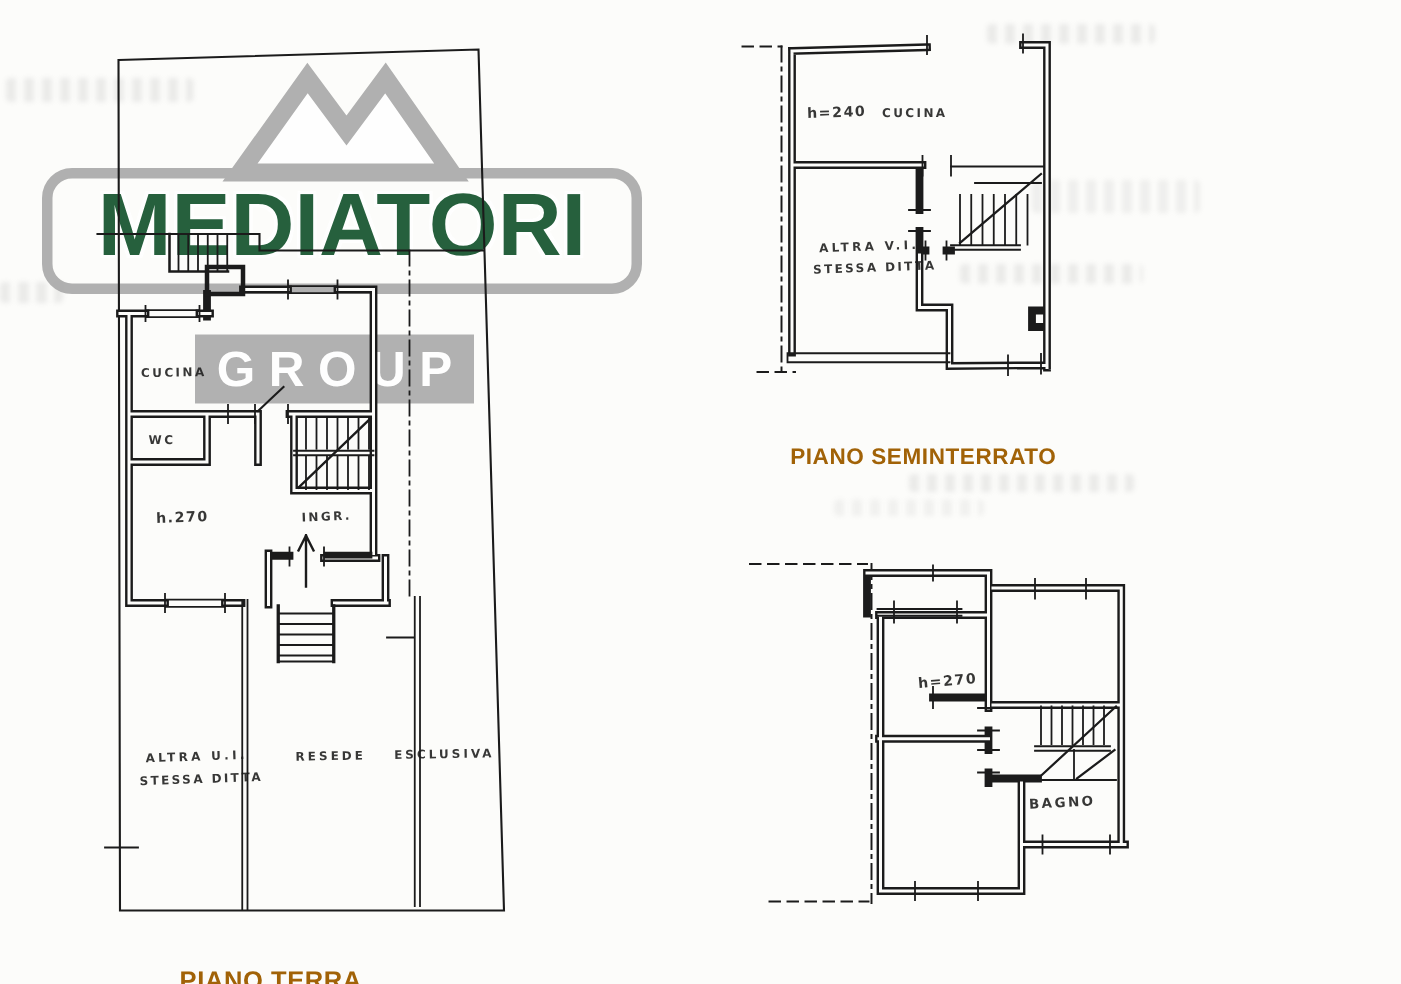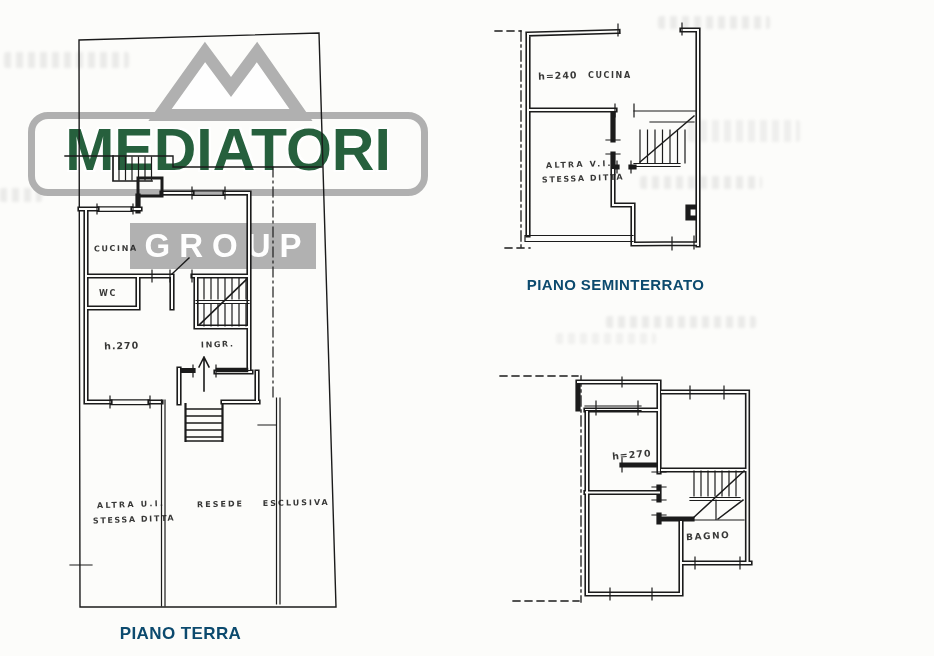--- a/index.html
+++ b/index.html
@@ -17,22 +17,22 @@
   #wm-groupbox{position:absolute;left:130px;top:186px;width:186px;height:46px;background:#ababab;
                display:flex;align-items:center;justify-content:center;margin-top:37px;}
   #wm-groupbox span{color:#ffffff;font-weight:700;font-size:33px;letter-spacing:9px;padding-left:9px;}
   
   #plan-svg{position:absolute;left:0;top:0;z-index:2;}
   
   .rlabel{position:absolute;z-index:3;font-family:"DejaVu Sans",sans-serif;font-weight:700;
           font-size:8px;letter-spacing:1.6px;color:#1c1c1c;opacity:.88;white-space:nowrap;}
   .rlabel.big{font-size:9.5px;letter-spacing:1px;}
   
-  .caption{position:absolute;z-index:3;font-weight:700;color:#0c4a6e;text-align:center;
-           font-family:"Liberation Sans",sans-serif;letter-spacing:.4px;white-space:nowrap;}
+  .caption{position:absolute;z-index:3;font-weight:700;color:#a16207;text-align:center;
+           font-family:"Liberation Sans",sans-serif;letter-spacing:.4px;white-space:nowrap;margin-top:20px;}
   #cap-terra{left:108px;top:624px;width:145px;font-size:17px;text-align:center;}
   #cap-semi{left:518px;top:276px;width:195px;font-size:15px;}
   #cap-primo{left:572px;top:619px;width:145px;font-size:15.5px;}
   
   .artifact{position:absolute;z-index:0;opacity:.45;filter:blur(1.6px);border-radius:3px;
             background:repeating-linear-gradient(90deg,rgba(150,150,150,.38) 0 7px,rgba(150,150,150,0) 7px 12px);}
 </style>
 </head>
 <body>
 

